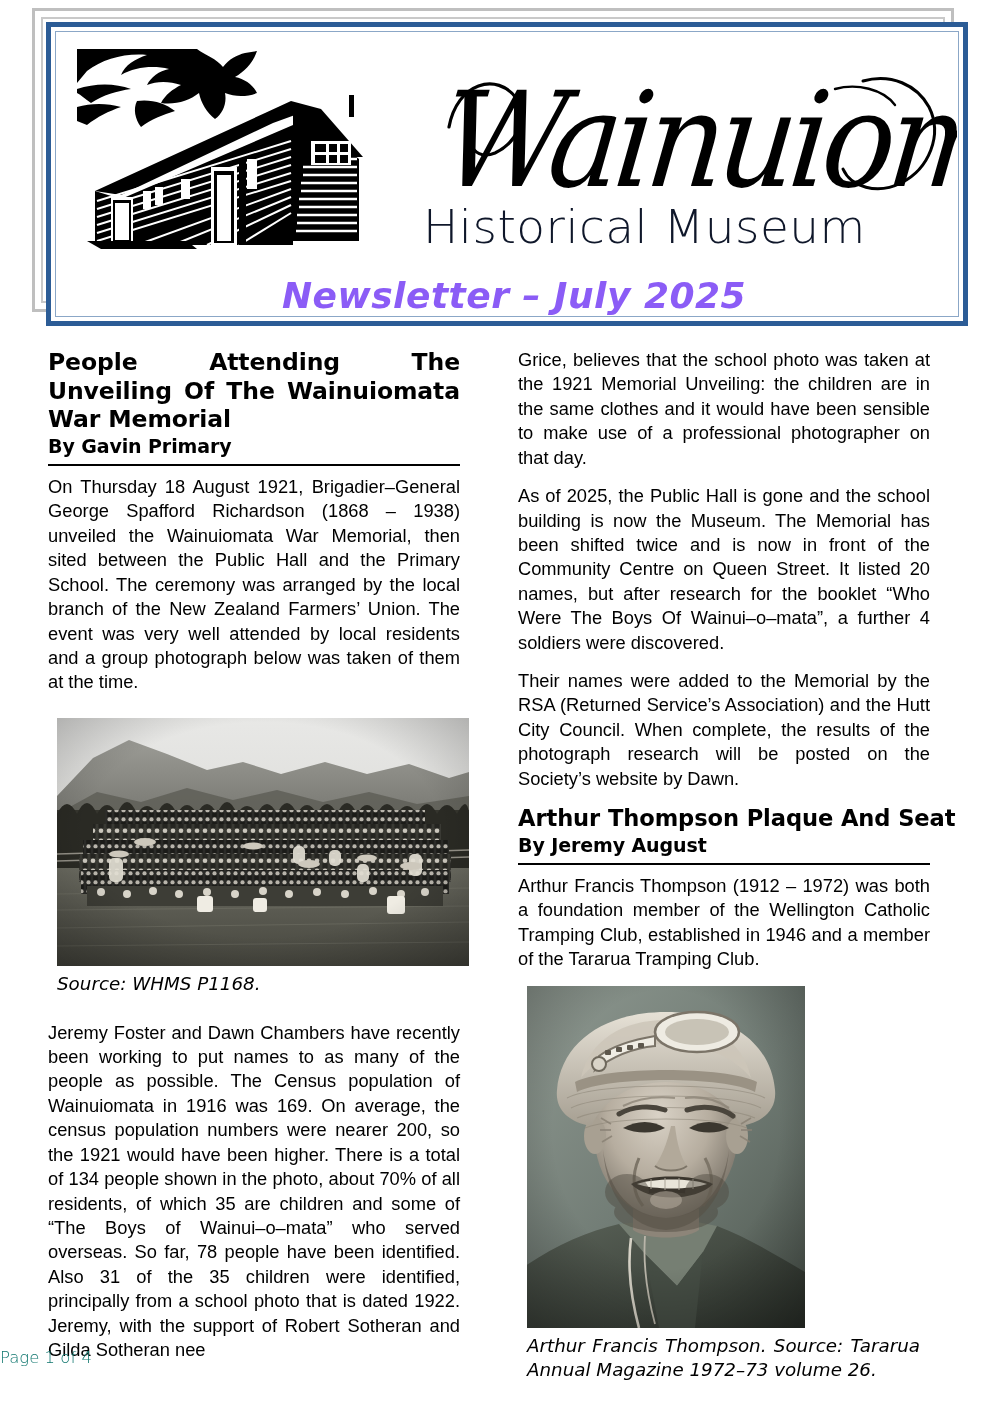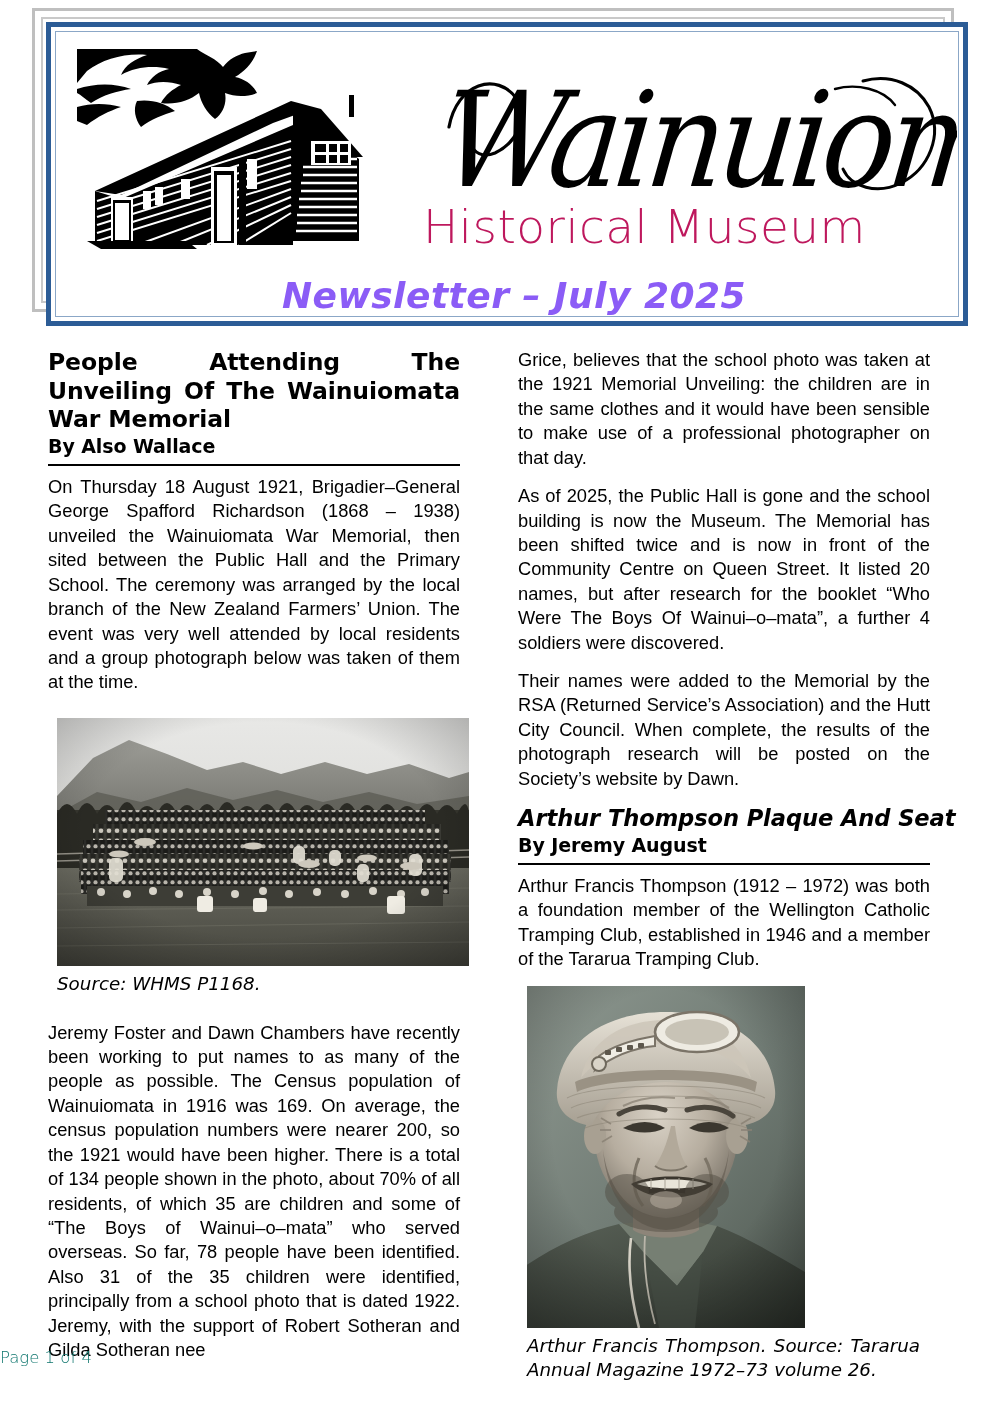--- a/index.html
+++ b/index.html
@@ -78,21 +78,21 @@
   .wordmark-script svg { display:block; width:100%; height:100%; }
 
   .wordmark-sub {
     position: absolute;
     left: 352px;
     top: 152px;
     font-family: "DejaVu Sans", sans-serif;
     font-size: 47px;
     font-weight: 300;
     letter-spacing: 0.5px;
-    color: #be185d;
+    color: #0f172a;
     white-space: nowrap;
   }
 
   .issue-line {
     position: absolute;
     left: 0;
     right: 0;
     top: 228px;
     text-align: center;
     font-family: "DejaVu Sans", sans-serif;
@@ -125,21 +125,20 @@
     font-size: 23.5px;
     font-weight: bold;
     line-height: 1.22;
     text-align: justify;
     letter-spacing: -0.1px;
   }
   h1.article-title.nowrap-title {
     text-align: left;
     white-space: nowrap;
     font-size: 22.6px;
-    font-style: italic;
   }
   .byline {
     margin: 1px 0 0 0;
     font-family: "DejaVu Sans", sans-serif;
     font-size: 19px;
     font-weight: bold;
     letter-spacing: -0.1px;
   }
   .rule {
     margin-top: 7px;
@@ -301,21 +300,21 @@
       <div class="issue-line">Newsletter – July 2025</div>
     </div>
   </div>
 </div>
 
 <div id="columns">
 
   <div class="col col-left">
 
     <h1 class="article-title">People Attending The Unveiling Of The Wainuiomata War Memorial</h1>
-    <div class="byline">By Also Wallace</div>
+    <div class="byline">By Gavin Primary</div>
     <hr class="rule">
 
     <p class="body">On Thursday 18 August 1921, Brigadier–General George Spafford Richardson (1868 – 1938) unveiled the Wainuiomata War Memorial, then sited between the Public Hall and the Primary School. The ceremony was arranged by the local branch of the New Zealand Farmers’ Union. The event was very well attended by local residents and a group photograph below was taken of them at the time.</p>
 
     <figure class="photo">
       <span class="photo-frame">
         <svg width="412" height="248" viewBox="0 0 412 248" xmlns="http://www.w3.org/2000/svg">
           <defs>
             <linearGradient id="skyG" x1="0" y1="0" x2="0" y2="1">
               <stop offset="0%" stop-color="#e8e8e6"></stop>

